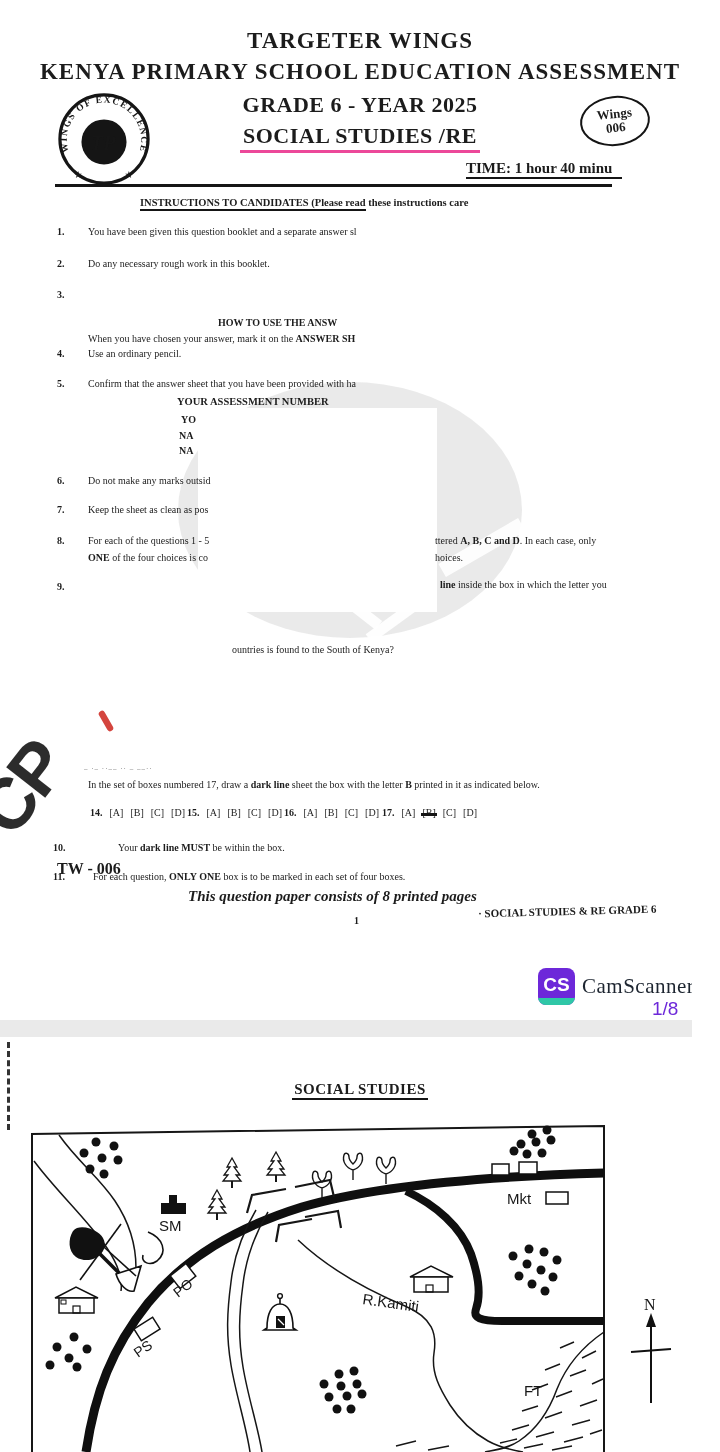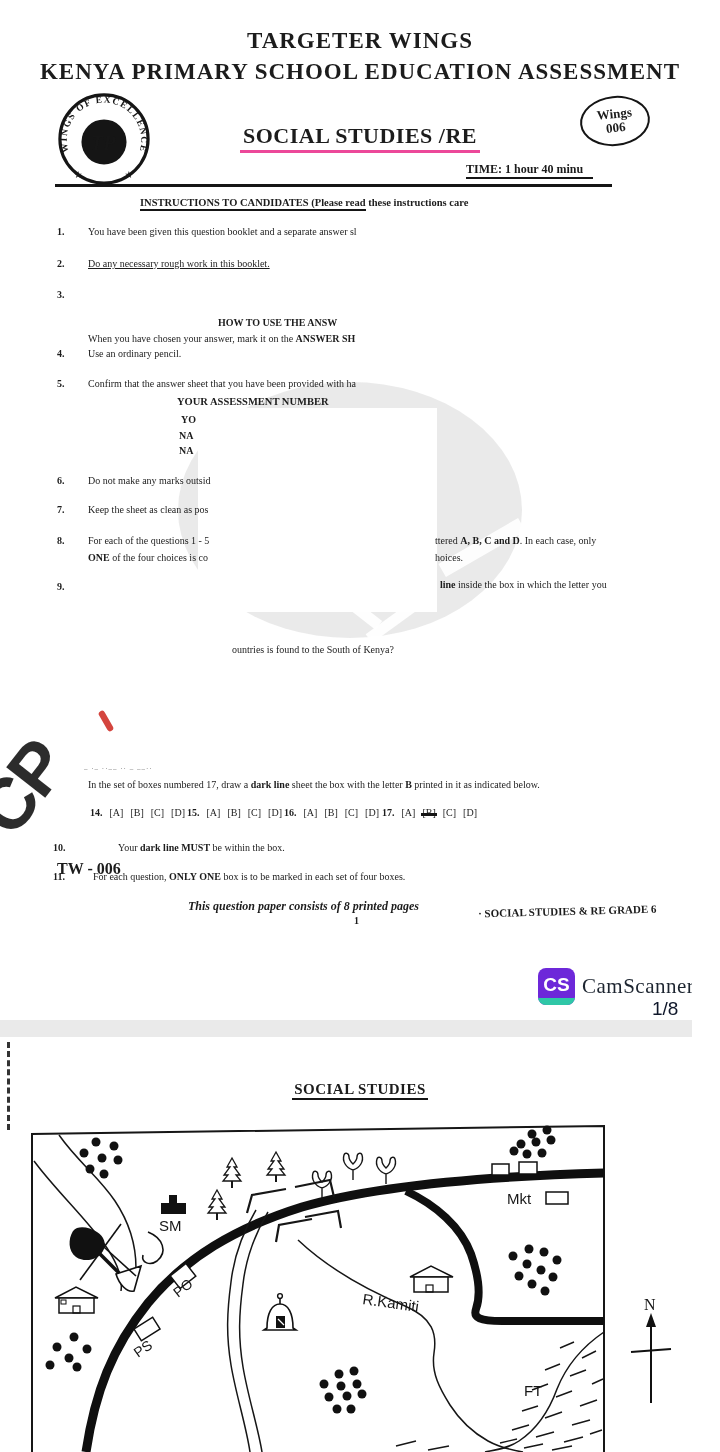--- a/index.html
+++ b/index.html
@@ -30,20 +30,21 @@
 
   <div class="wm" style="left:178px;top:382px;width:344px;height:256px;border-radius:50%;background:#d9d9d9;opacity:.55;"></div>
   <div class="wm" style="left:198px;top:408px;width:239px;height:204px;background:#fff;"></div>
   <div class="wm" style="left:436px;top:540px;width:92px;height:15px;background:#fff;opacity:.9;transform:rotate(-30deg);"></div>
   <div class="wm" style="left:244px;top:552px;width:60px;height:13px;background:#fff;opacity:.85;transform:rotate(-30deg);"></div>
   <div class="wm" style="left:318px;top:599px;width:68px;height:11px;background:#fff;opacity:.95;transform:rotate(38deg);"></div>
   <div class="wm" style="left:362px;top:612px;width:72px;height:11px;background:#fff;opacity:.95;transform:rotate(-36deg);"></div>
 
   <div class="abs ctr b" style="top:28px;font-size:23px;letter-spacing:1px;">TARGETER WINGS</div>
   <div class="abs ctr b" style="top:59px;font-size:23px;letter-spacing:1px;">KENYA PRIMARY SCHOOL EDUCATION ASSESSMENT</div>
+  <div class="abs ctr b" style="top:92px;font-size:22px;letter-spacing:.5px;">GRADE 6 - YEAR 2025</div>
   <div class="abs ctr" style="top:123px;">
     <span class="b" style="display:inline-block;border-bottom:3px solid #ec4899;padding:0 3px 1px;font-size:22px;letter-spacing:.5px;">SOCIAL STUDIES /RE</span>
   </div>
 
   <svg class="abs" style="left:55px;top:90px;" width="98" height="98" viewBox="-50 -50 100 100">
     <circle cx="0" cy="0" r="45" fill="#fff" stroke="#151515" stroke-width="3.2"></circle>
     <defs>
         <path id="ringArc" d="M -36,13 A 38,38 0 1 1 36,13" fill="none"></path>
       </defs>
     <text font-size="9.5" font-weight="bold" letter-spacing="1.5" class="ser">
@@ -55,33 +56,33 @@
     <text x="-1" y="11" text-anchor="middle" font-size="21" font-weight="bold" font-style="italic" fill="#ffffff" class="ser">TP</text>
   </svg>
 
   <div class="abs" style="left:580px;top:96px;width:66px;height:46px;border:2.5px solid #151515;border-radius:50%;
        display:flex;flex-direction:column;align-items:center;justify-content:center;line-height:1.05;transform:rotate(-6deg);">
     <span class="b" style="font-size:13px;">Wings</span>
     <span class="b" style="font-size:13px;">006</span>
   </div>
 
   <div class="abs" style="left:466px;top:159px;">
-    <span class="b u2" style="font-size:12px;padding-right:10px;padding-bottom:1px;">TIME: 1 hour 40 minu</span>
+    <span class="b u2" style="font-size:15px;padding-right:10px;padding-bottom:1px;">TIME: 1 hour 40 minu</span>
   </div>
   <div class="abs" style="left:55px;top:184px;width:557px;height:3px;background:#151515;"></div>
 
   <div class="abs" style="left:140px;top:197px;font-size:10.5px;">
     <span class="b u2" style="padding-bottom:1px;">INSTRUCTIONS TO CANDIDATES (Please read</span><span class="b"> these instructions care</span>
   </div>
 
   <div class="abs num" style="left:57px;top:226px;">1.</div>
   <div class="abs t" style="left:88px;top:226px;">You have been given this question booklet and a separate answer sl</div>
 
   <div class="abs num" style="left:57px;top:258px;">2.</div>
-  <div class="abs t" style="left:88px;top:258px;text-decoration:underline;">Do any necessary rough work in this booklet.</div>
+  <div class="abs t" style="left:88px;top:258px;">Do any necessary rough work in this booklet.</div>
 
   <div class="abs num" style="left:57px;top:289px;">3.</div>
   <div class="abs t" style="left:88px;top:289px;margin-top:44px;"><span>When you have chosen your answer, mark it on the </span><span class="b">ANSWER SH</span></div>
 
   <div class="abs b" style="left:218px;top:317px;font-size:10px;">HOW TO USE THE ANSW</div>
 
   <div class="abs num" style="left:57px;top:348px;">4.</div>
   <div class="abs t" style="left:88px;top:348px;">Use an ordinary pencil.</div>
 
   <div class="abs num" style="left:57px;top:378px;">5.</div>
@@ -125,41 +126,41 @@
   <div class="abs t" style="left:382px;top:807px;">
     <span class="b">17.</span><span class="opt">[A]</span><span class="opt struck">[B]</span><span class="opt">[C]</span><span class="opt">[D]</span>
   </div>
 
   <div class="abs num" style="left:53px;top:842px;">10.</div>
   <div class="abs t" style="left:93px;top:842px;margin-left:25px;"><span>Your </span><span class="b">dark line MUST</span><span> be within the box.</span></div>
 
   <div class="abs num" style="left:53px;top:871px;">11.</div>
   <div class="abs t" style="left:93px;top:871px;"><span>For each question, </span><span class="b">ONLY ONE</span><span> box is to be marked in each set of four boxes.</span></div>
 
-  <div class="abs b it" style="left:188px;top:888px;font-size:12px;margin-top:11px;">This question paper consists of 8 printed pages</div>
+  <div class="abs b it" style="left:188px;top:888px;font-size:15px;">This question paper consists of 8 printed pages</div>
 
   <div class="abs b" style="left:57px;top:860px;font-size:16px;">TW - 006</div>
   <div class="abs b" style="left:354px;top:915px;font-size:10px;">1</div>
   <div class="abs b" style="left:478px;top:905px;font-size:11px;transform:rotate(-1.5deg);">· SOCIAL STUDIES &amp; RE GRADE 6</div>
 
   <svg class="abs" style="left:2px;top:692px;overflow:visible;" width="130" height="185" viewBox="0 0 130 185">
     <text x="10" y="148" transform="rotate(-52 10 148)" font-size="72" font-weight="bold" fill="#d0312a" opacity="0.9" letter-spacing="-3">CP</text>
     <path d="M100,22 L108,36" stroke="#d0312a" stroke-width="6.5" stroke-linecap="round" opacity="0.9"></path>
   </svg>
 
   <div class="abs" style="left:703px;top:2px;height:128px;width:0;border-left:4px dashed #2c2c2c;"></div>
 
   <div class="abs" style="left:538px;top:968px;">
     <div class="csbadge">
       <span>CS</span>
       <div class="csteal"></div>
     </div>
   </div>
   <div class="abs" style="left:582px;top:974px;font-size:21px;color:#1d2530;letter-spacing:.5px;">CamScanner</div>
-  <div class="abs" style="left:652px;top:998px;font-size:19px;color:#0f172a;font-family:'Liberation Sans',sans-serif;">1/8</div>
+  <div class="abs" style="left:652px;top:998px;font-size:19px;color:#6d28d9;font-family:'Liberation Sans',sans-serif;">1/8</div>
 
   <div class="abs" style="left:0;top:1020px;width:720px;height:17px;background:#eaeaea;"></div>
 
   <div class="abs" style="left:7px;top:1042px;height:88px;width:0;border-left:3px dashed #333;"></div>
 
   <div class="abs ctr" style="top:1080px;">
     <span class="b u2" style="font-size:15px;letter-spacing:.5px;padding:0 2px 1px;">SOCIAL STUDIES</span>
   </div>
 
   <svg class="abs" style="left:0;top:1120px;" width="720" height="332" viewBox="0 0 720 332">

